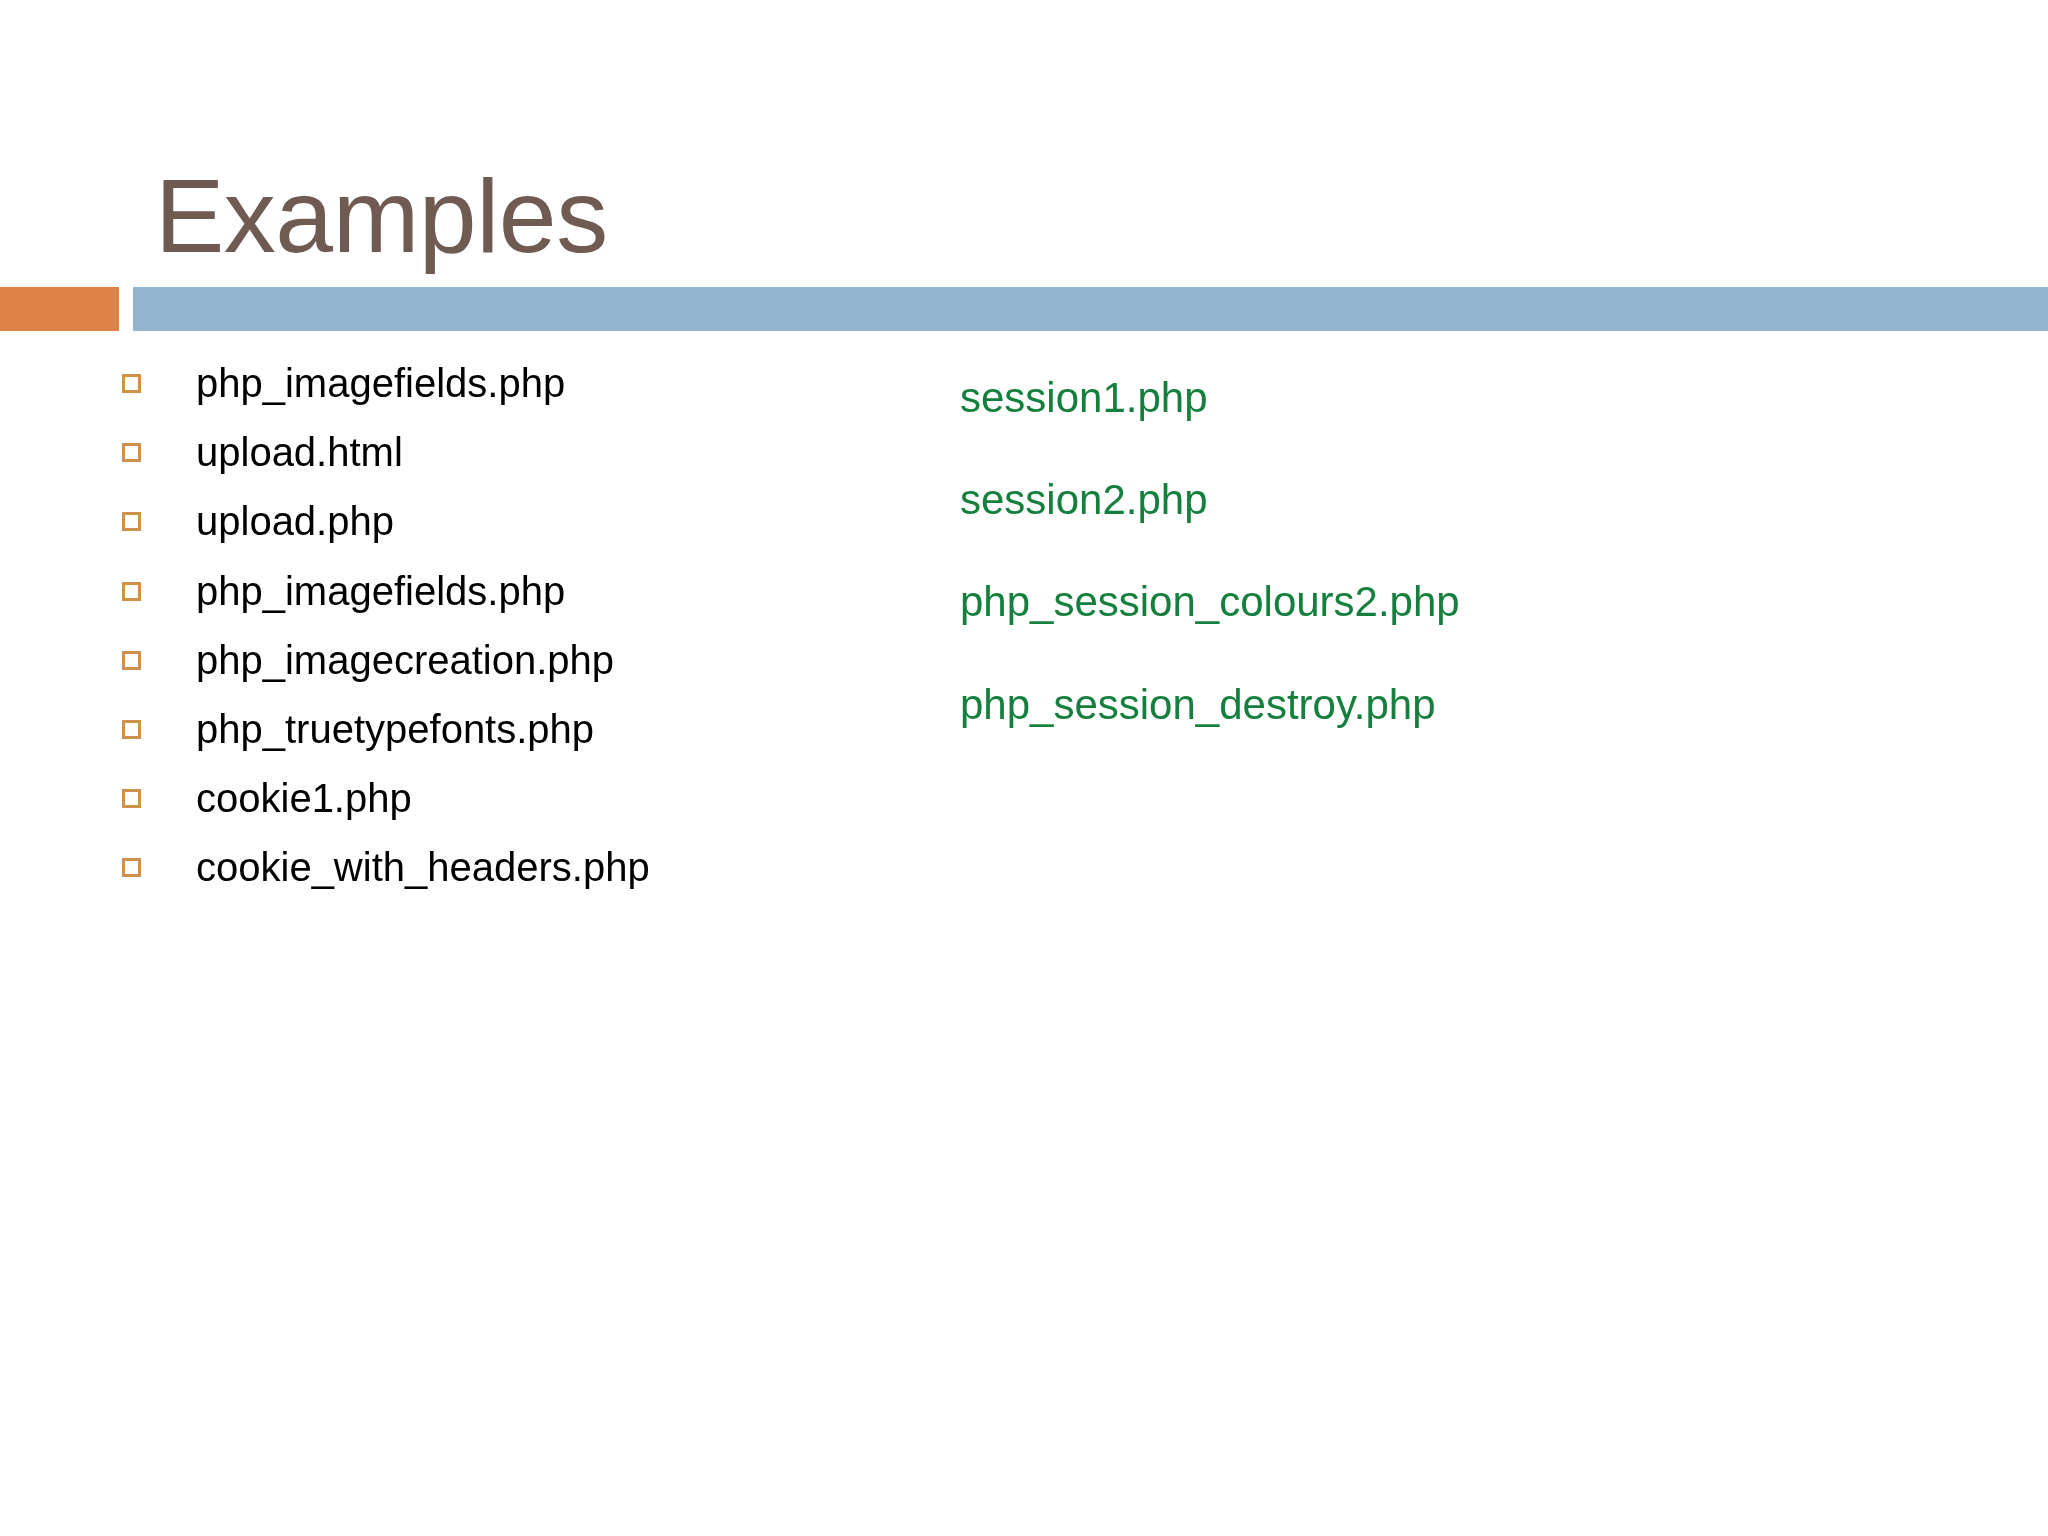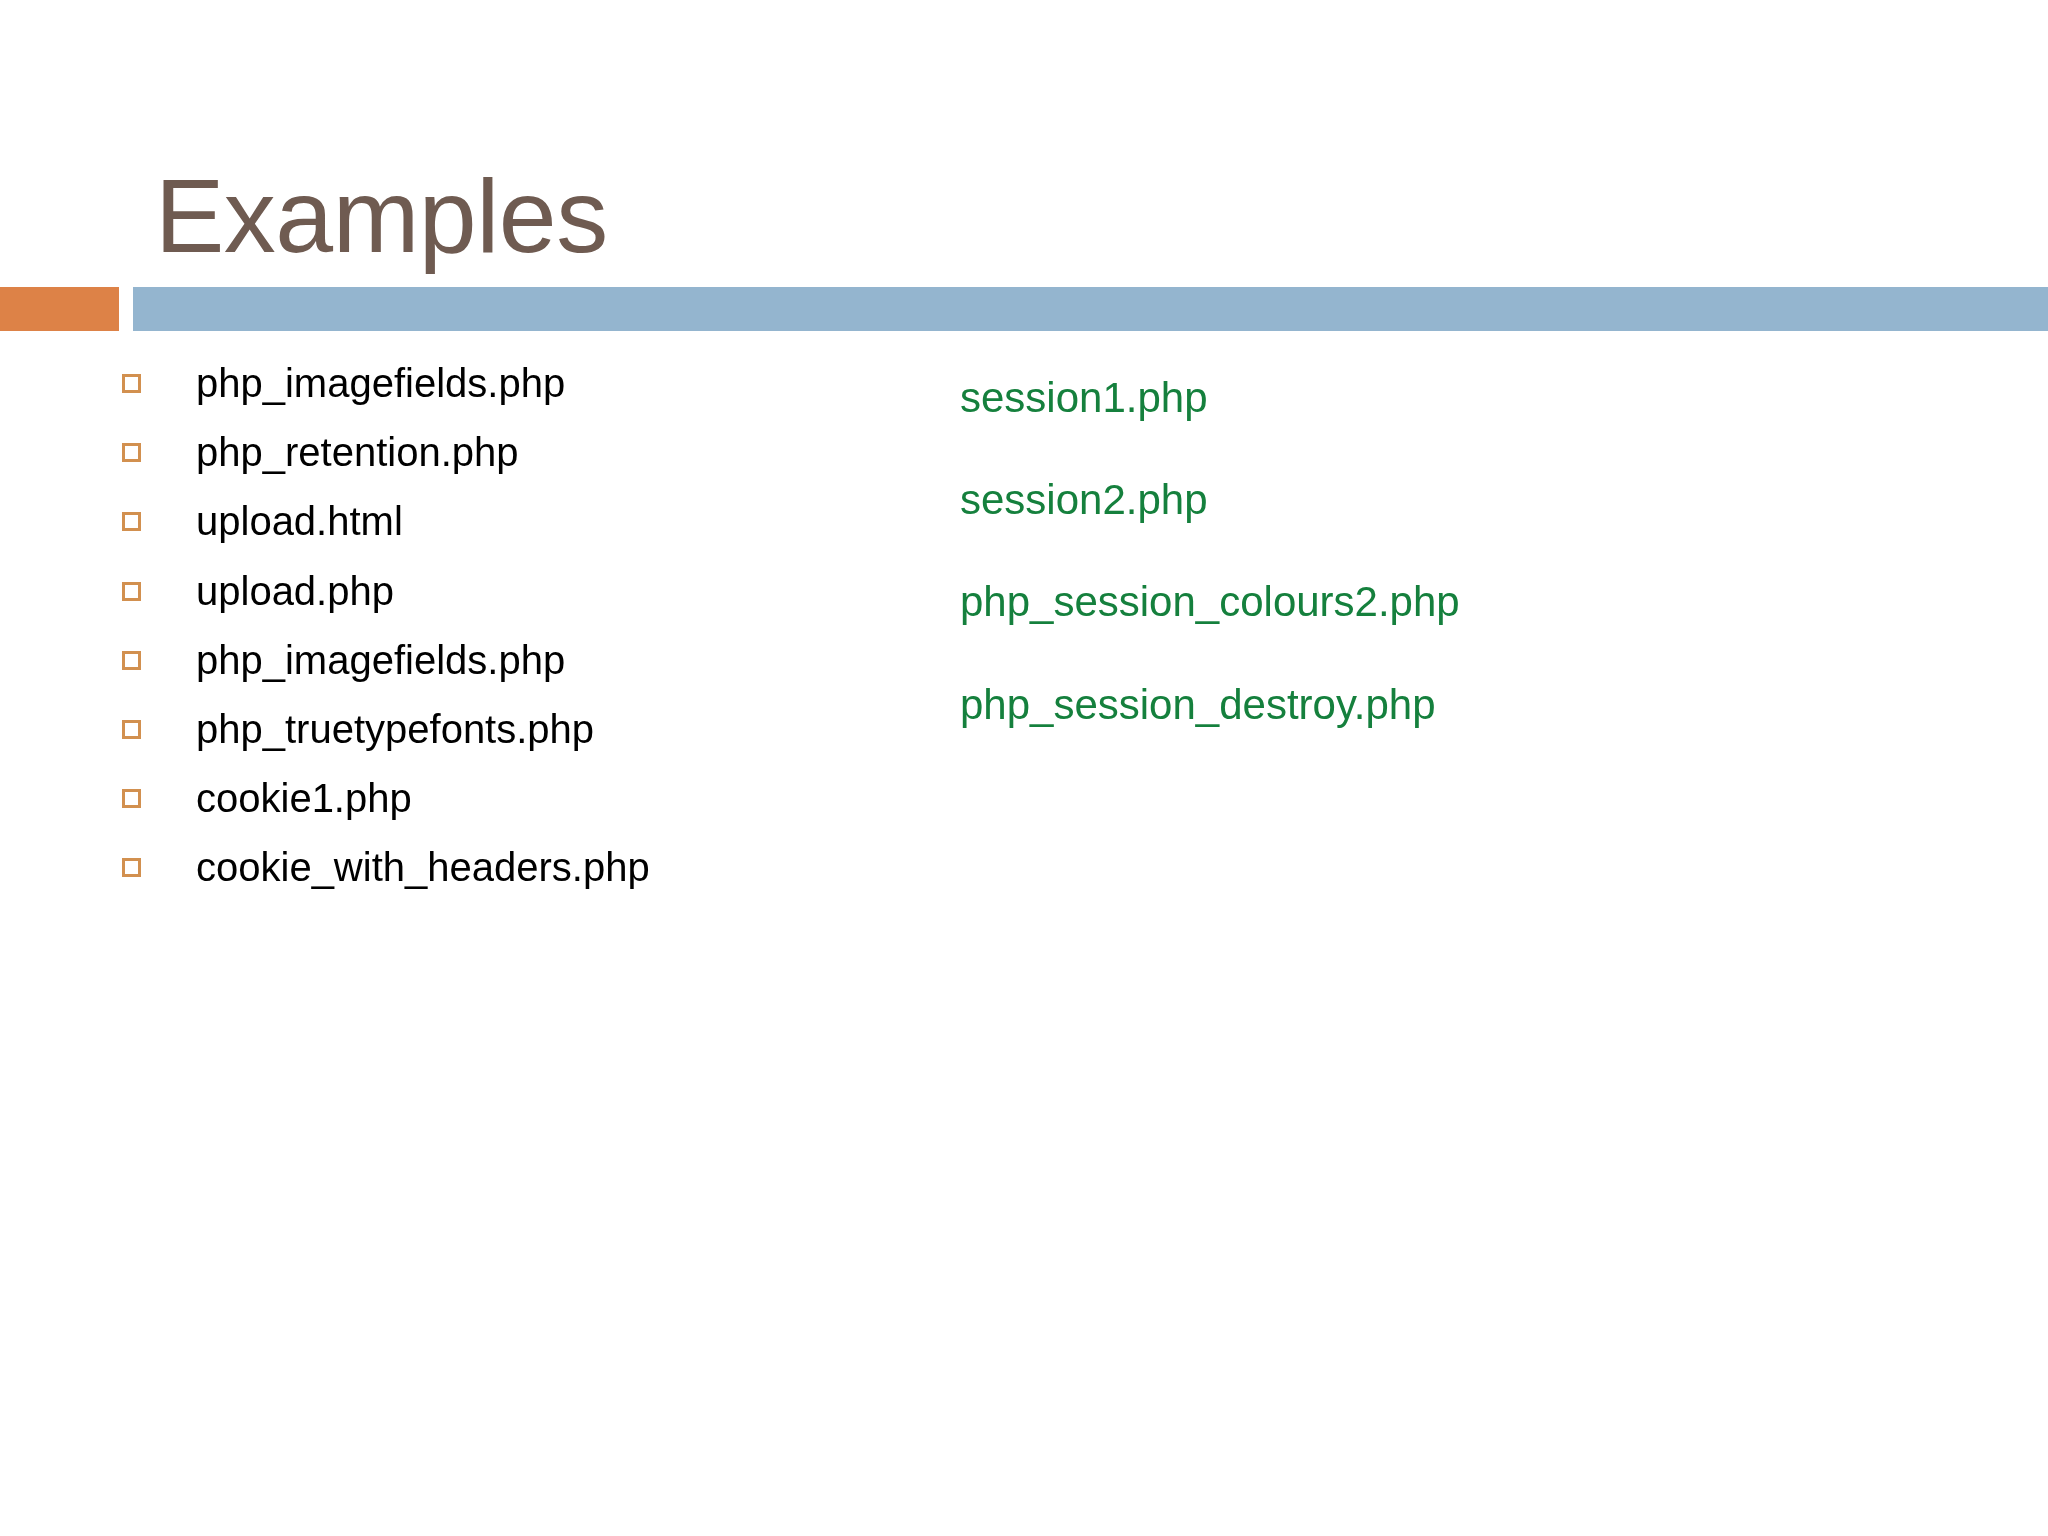--- a/index.html
+++ b/index.html
@@ -128,40 +128,40 @@
   <div class="body-area">
 
     <div class="col-left">
       <ul class="bullet-list">
 
         <li class="bullet-item">
           <span class="bullet-marker"></span>
           <span>php_imagefields.php</span>
         </li>
 
-        <li class="bullet-item">
-          <span class="bullet-marker"></span>
-          <span>php_retention.php</span>
-        </li>
 
         <li class="bullet-item">
           <span class="bullet-marker"></span>
           <span>upload.html</span>
         </li>
 
         <li class="bullet-item">
           <span class="bullet-marker"></span>
           <span>upload.php</span>
         </li>
 
         <li class="bullet-item">
           <span class="bullet-marker"></span>
           <span>php_imagefields.php</span>
         </li>
 
+        <li class="bullet-item">
+          <span class="bullet-marker"></span>
+          <span>php_imagecreation.php</span>
+        </li>
 
         <li class="bullet-item">
           <span class="bullet-marker"></span>
           <span>php_truetypefonts.php</span>
         </li>
 
 
 
         <li class="bullet-item">
           <span class="bullet-marker"></span>

